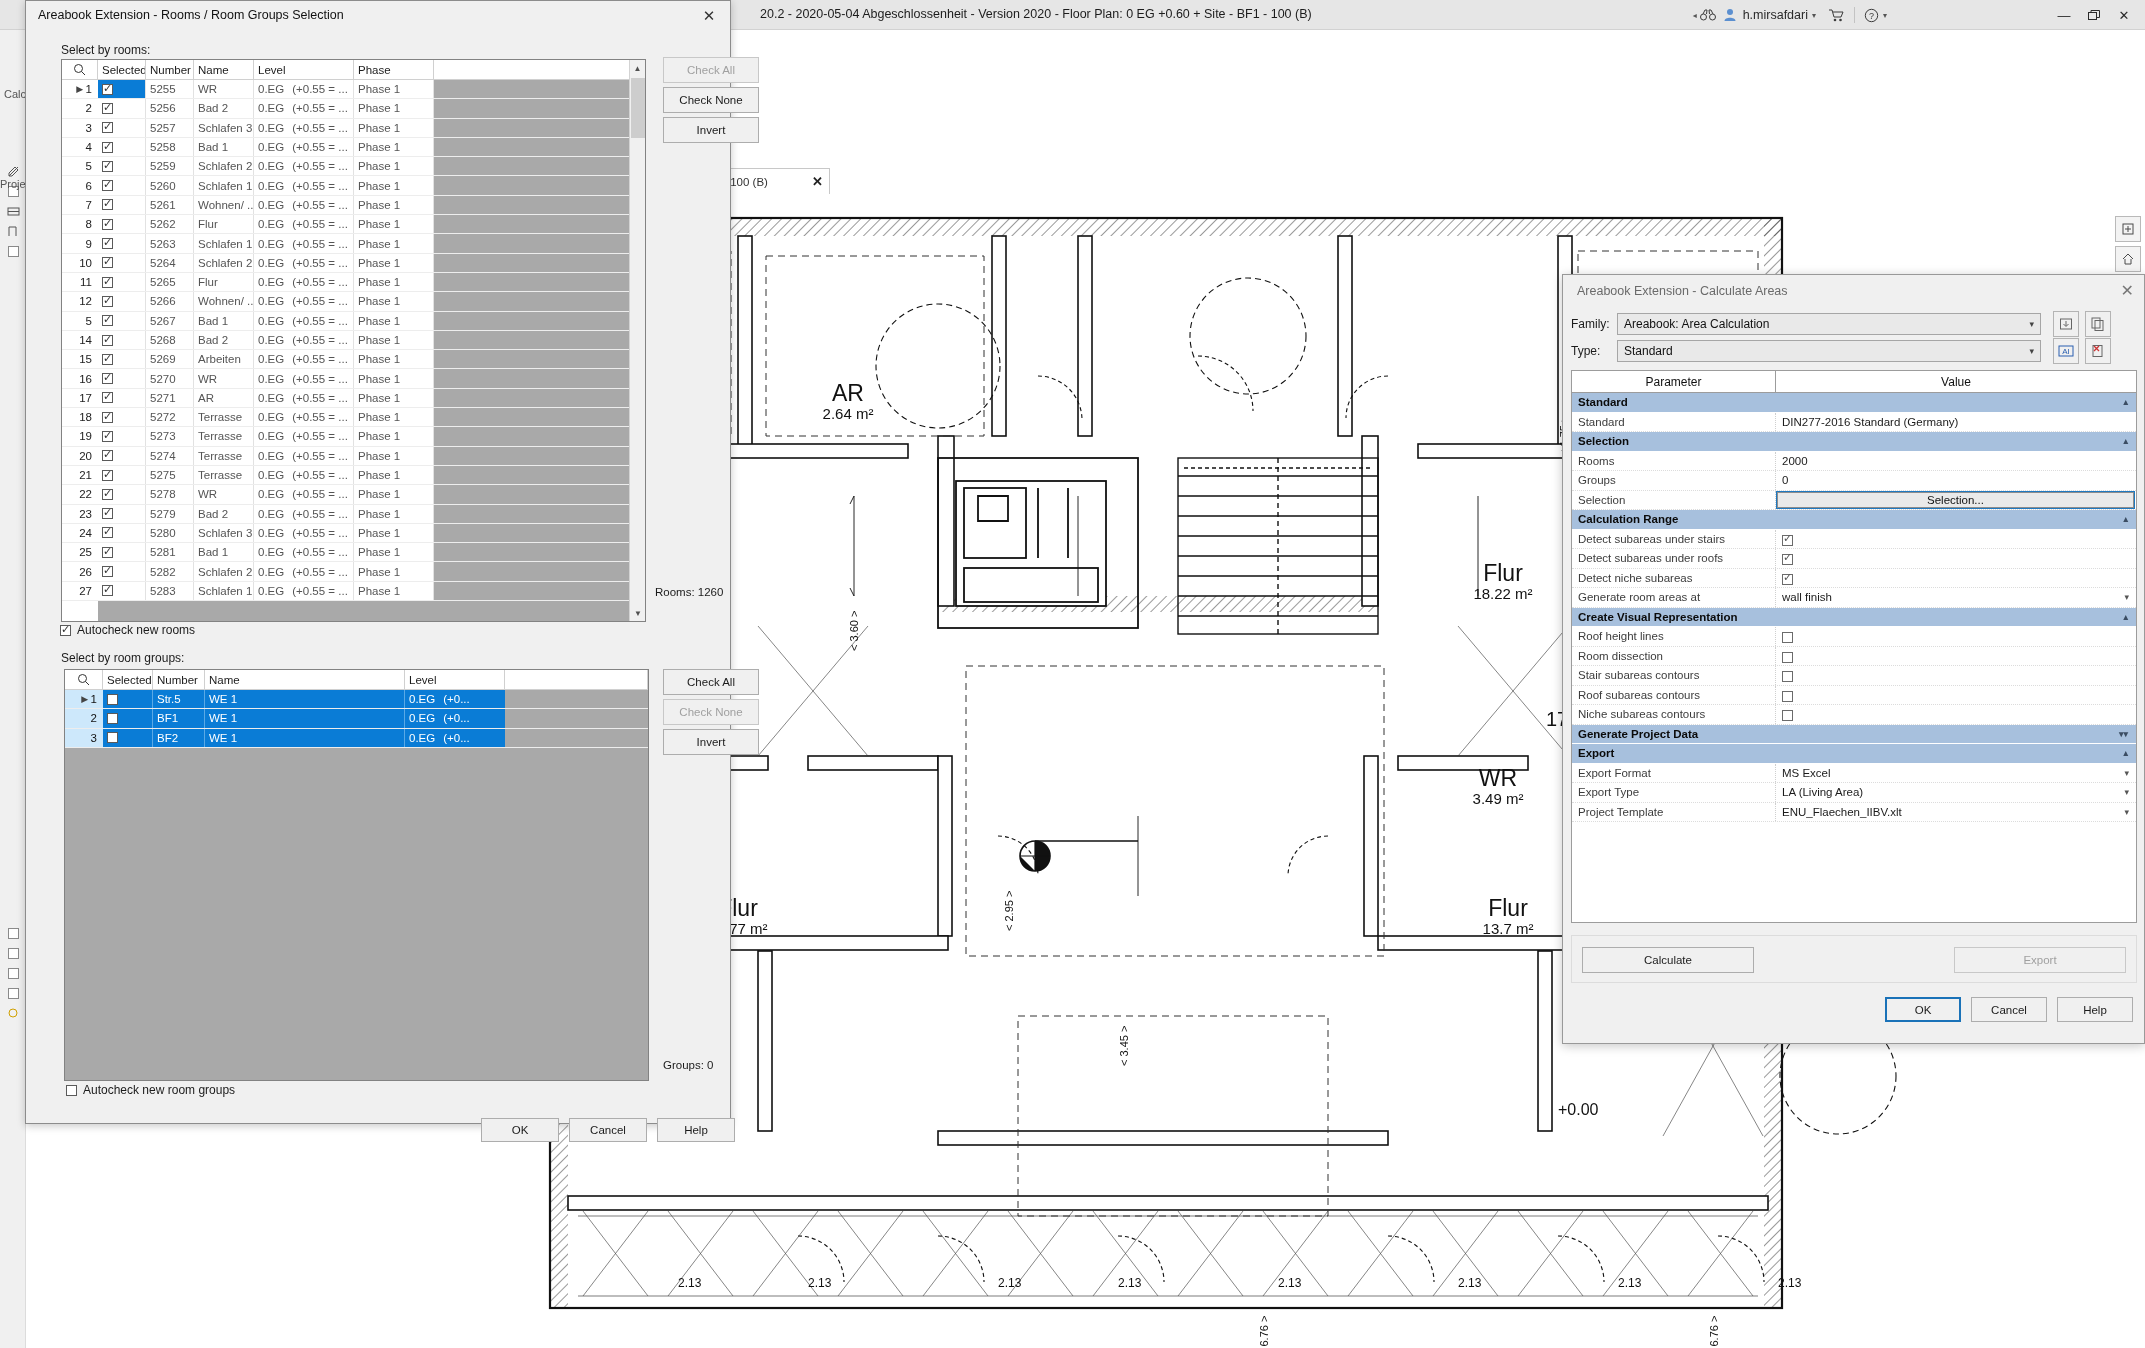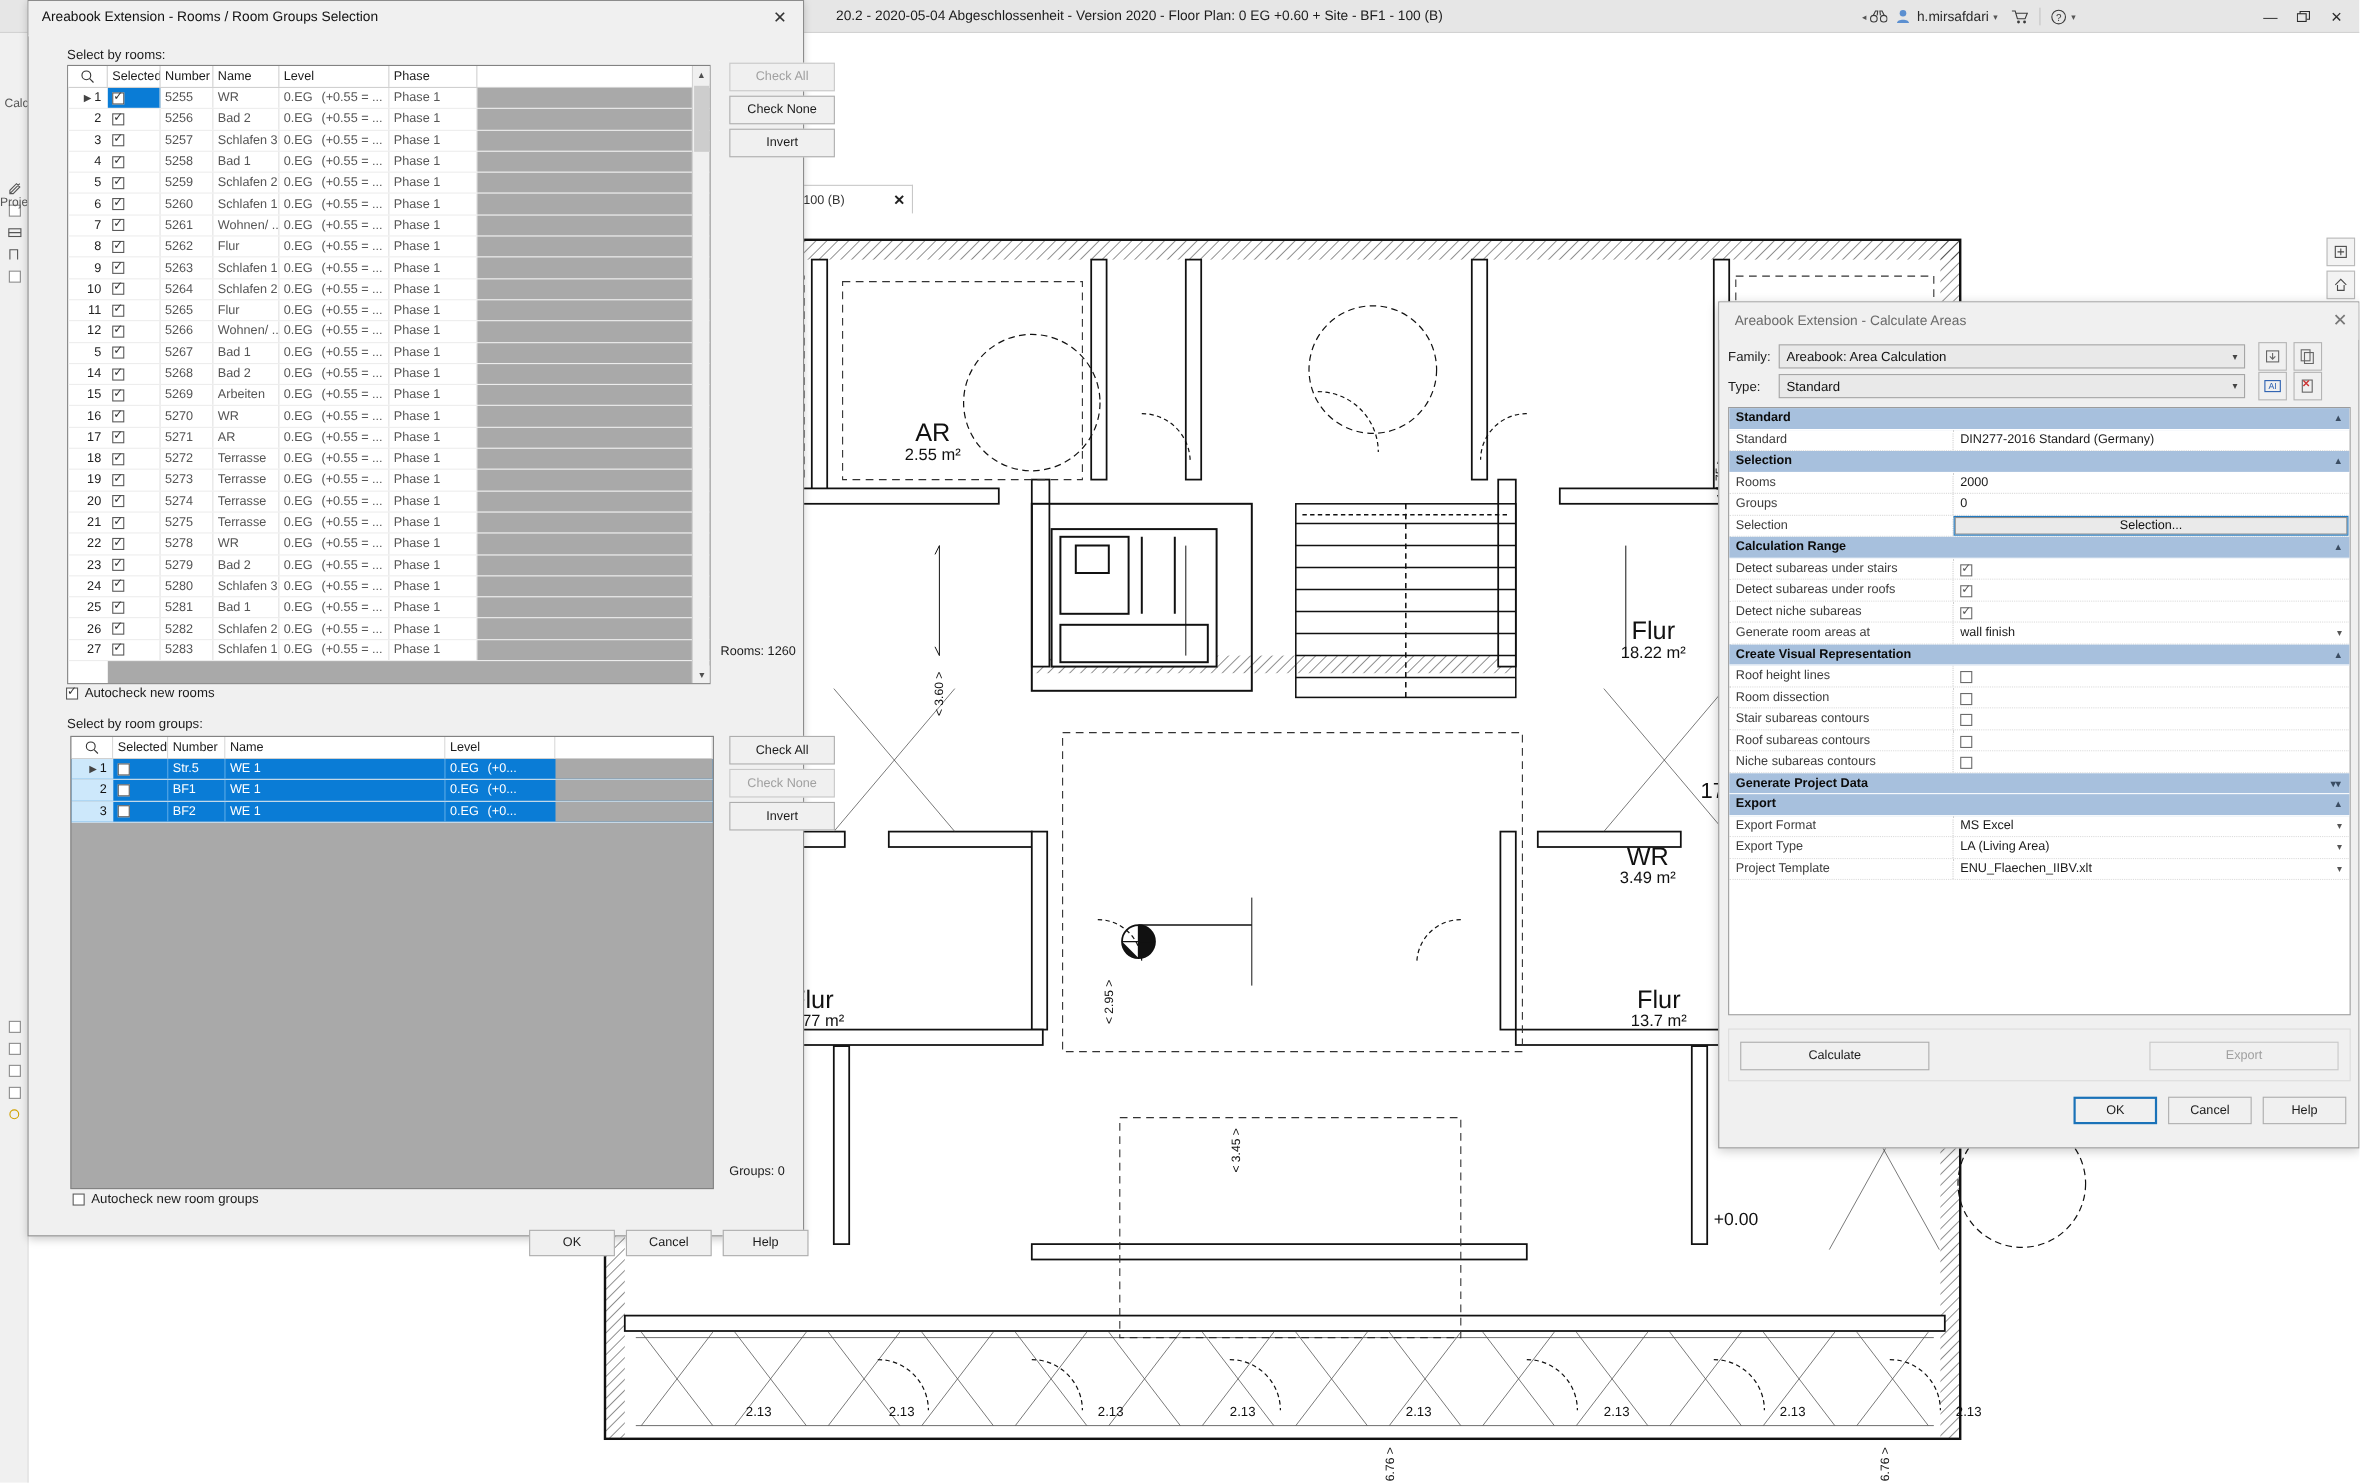--- a/index.html
+++ b/index.html
@@ -405,21 +405,21 @@
         <path d="M476 300 L476 400 M476 300 l-4 8 M476 400 l-4 -8"></path>
         <path d="M700 300 L700 400"></path>
         <path d="M1100 300 L1100 400"></path>
         <path d="M760 620 L760 700"></path>
       </g>
     </svg>
 
     <div id="plan-labels">
         <div style="position:absolute; left:470px; top:185px; text-align:center; transform:translateX(-50%);">
             <div style="font-size:23px; color:#111; line-height:1.05;">AR</div>
-            <div style="font-size:15px; color:#111;">2.55 m²</div>
+            <div style="font-size:15px; color:#111;">2.64 m²</div>
           </div>
         <div style="position:absolute; left:205px; top:195px; text-align:center; transform:translateX(-50%);">
             <div style="font-size:23px; color:#111; line-height:1.05;">WR</div>
             <div style="font-size:15px; color:#111;">3.11 m²</div>
           </div>
         <div style="position:absolute; left:300px; top:370px; text-align:center; transform:translateX(-50%);">
             <div style="font-size:23px; color:#111; line-height:1.05;">Flur</div>
             <div style="font-size:15px; color:#111;">16.95 m²</div>
           </div>
         <div style="position:absolute; left:1125px; top:365px; text-align:center; transform:translateX(-50%);">
@@ -1051,20 +1051,24 @@
     </div>
     <div class="icon-btn" style="margin-left:6px;">
       <svg width="14" height="14" viewBox="0 0 14 14">
           <rect x="2" y="1.5" width="9" height="11" fill="none" stroke="#666"></rect>
           <path d="M3 2 L8 7 M8 2 L3 7" stroke="#c33" stroke-width="1.3"></path>
         </svg>
     </div>
   </div>
 
   <div id="param-table">
+    <div class="pt-head">
+      <div style="width:204px; border-right:1px solid #9c9c9c;">Parameter</div>
+      <div style="flex:1;">Value</div>
+    </div>
     <div id="param-table-body">
         <div class="pt-group">Standard
             <span class="chev">▴</span></div>
         <div class="pt-row">
               <div class="pt-name">Standard</div>
               <div class="pt-val">DIN277-2016 Standard (Germany)</div>
             </div>
         <div class="pt-group">Selection
             <span class="chev">▴</span></div>
         <div class="pt-row">

